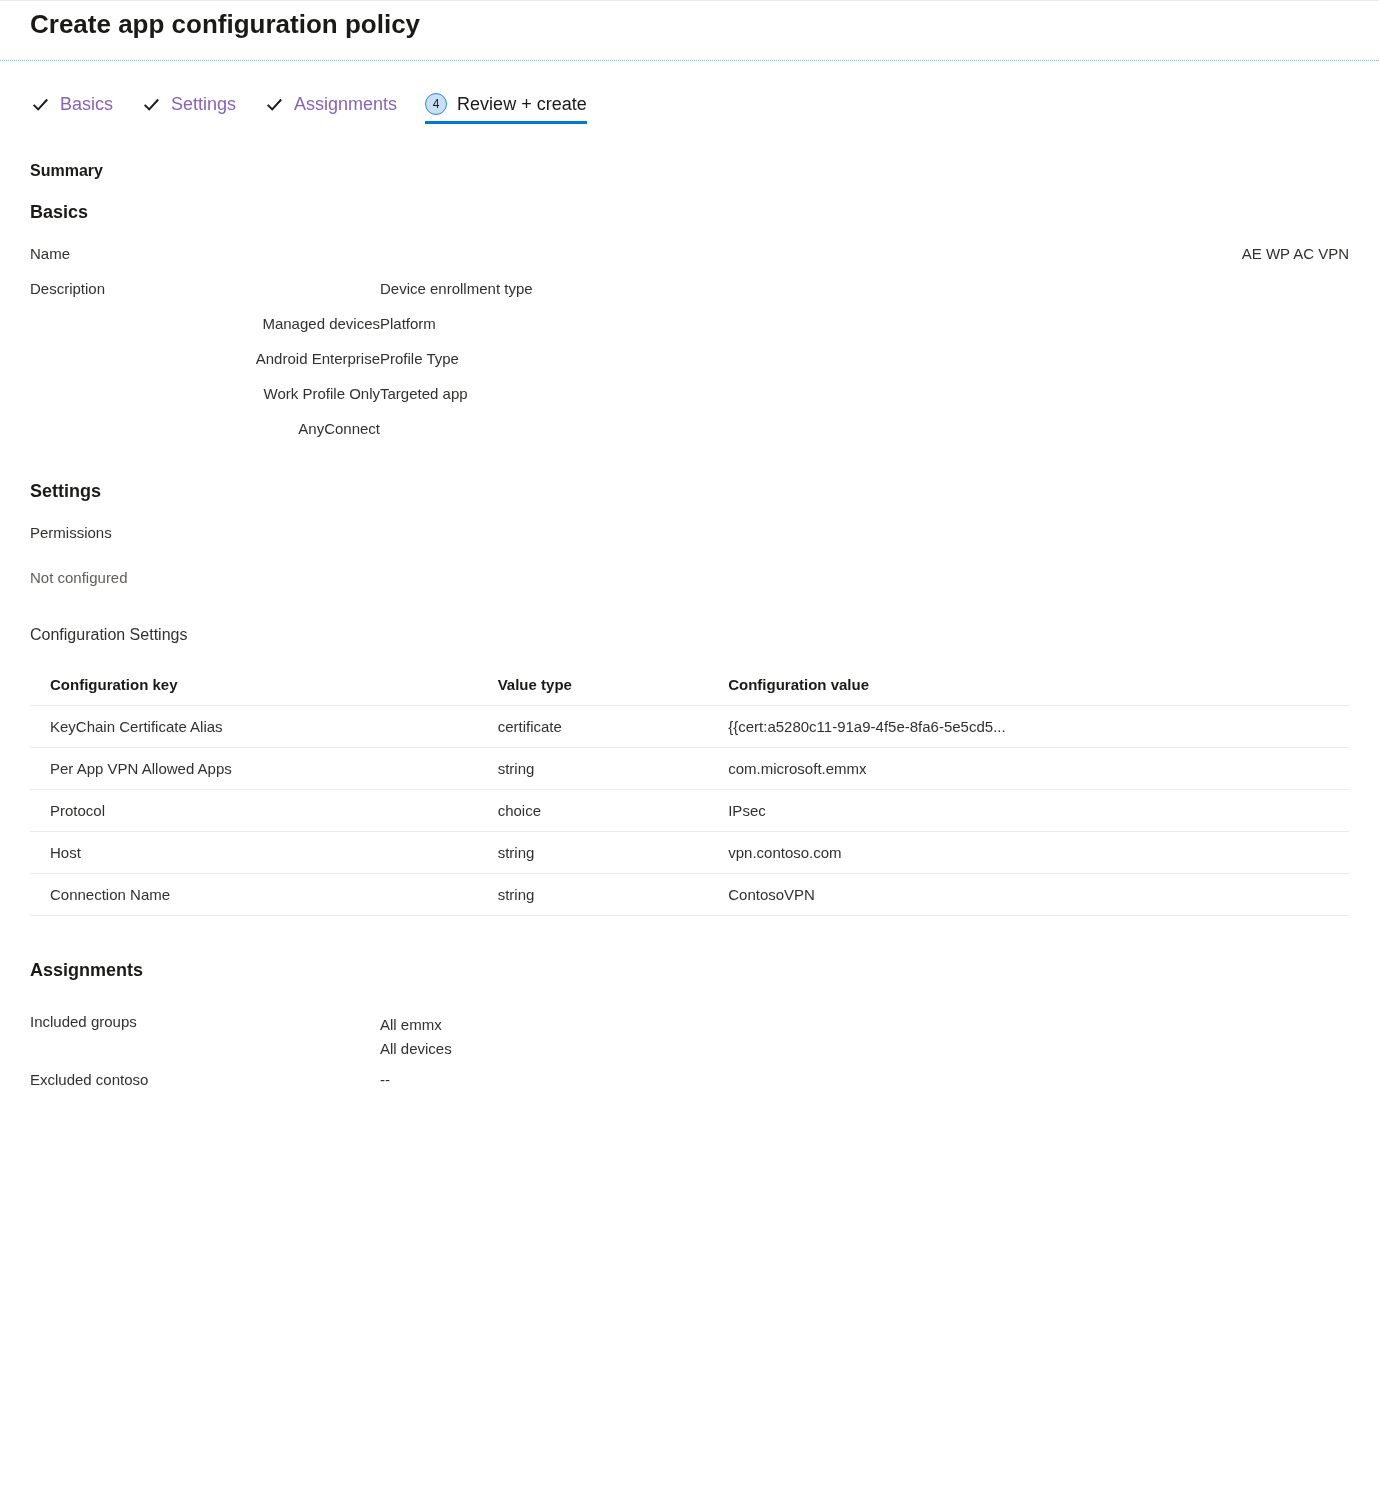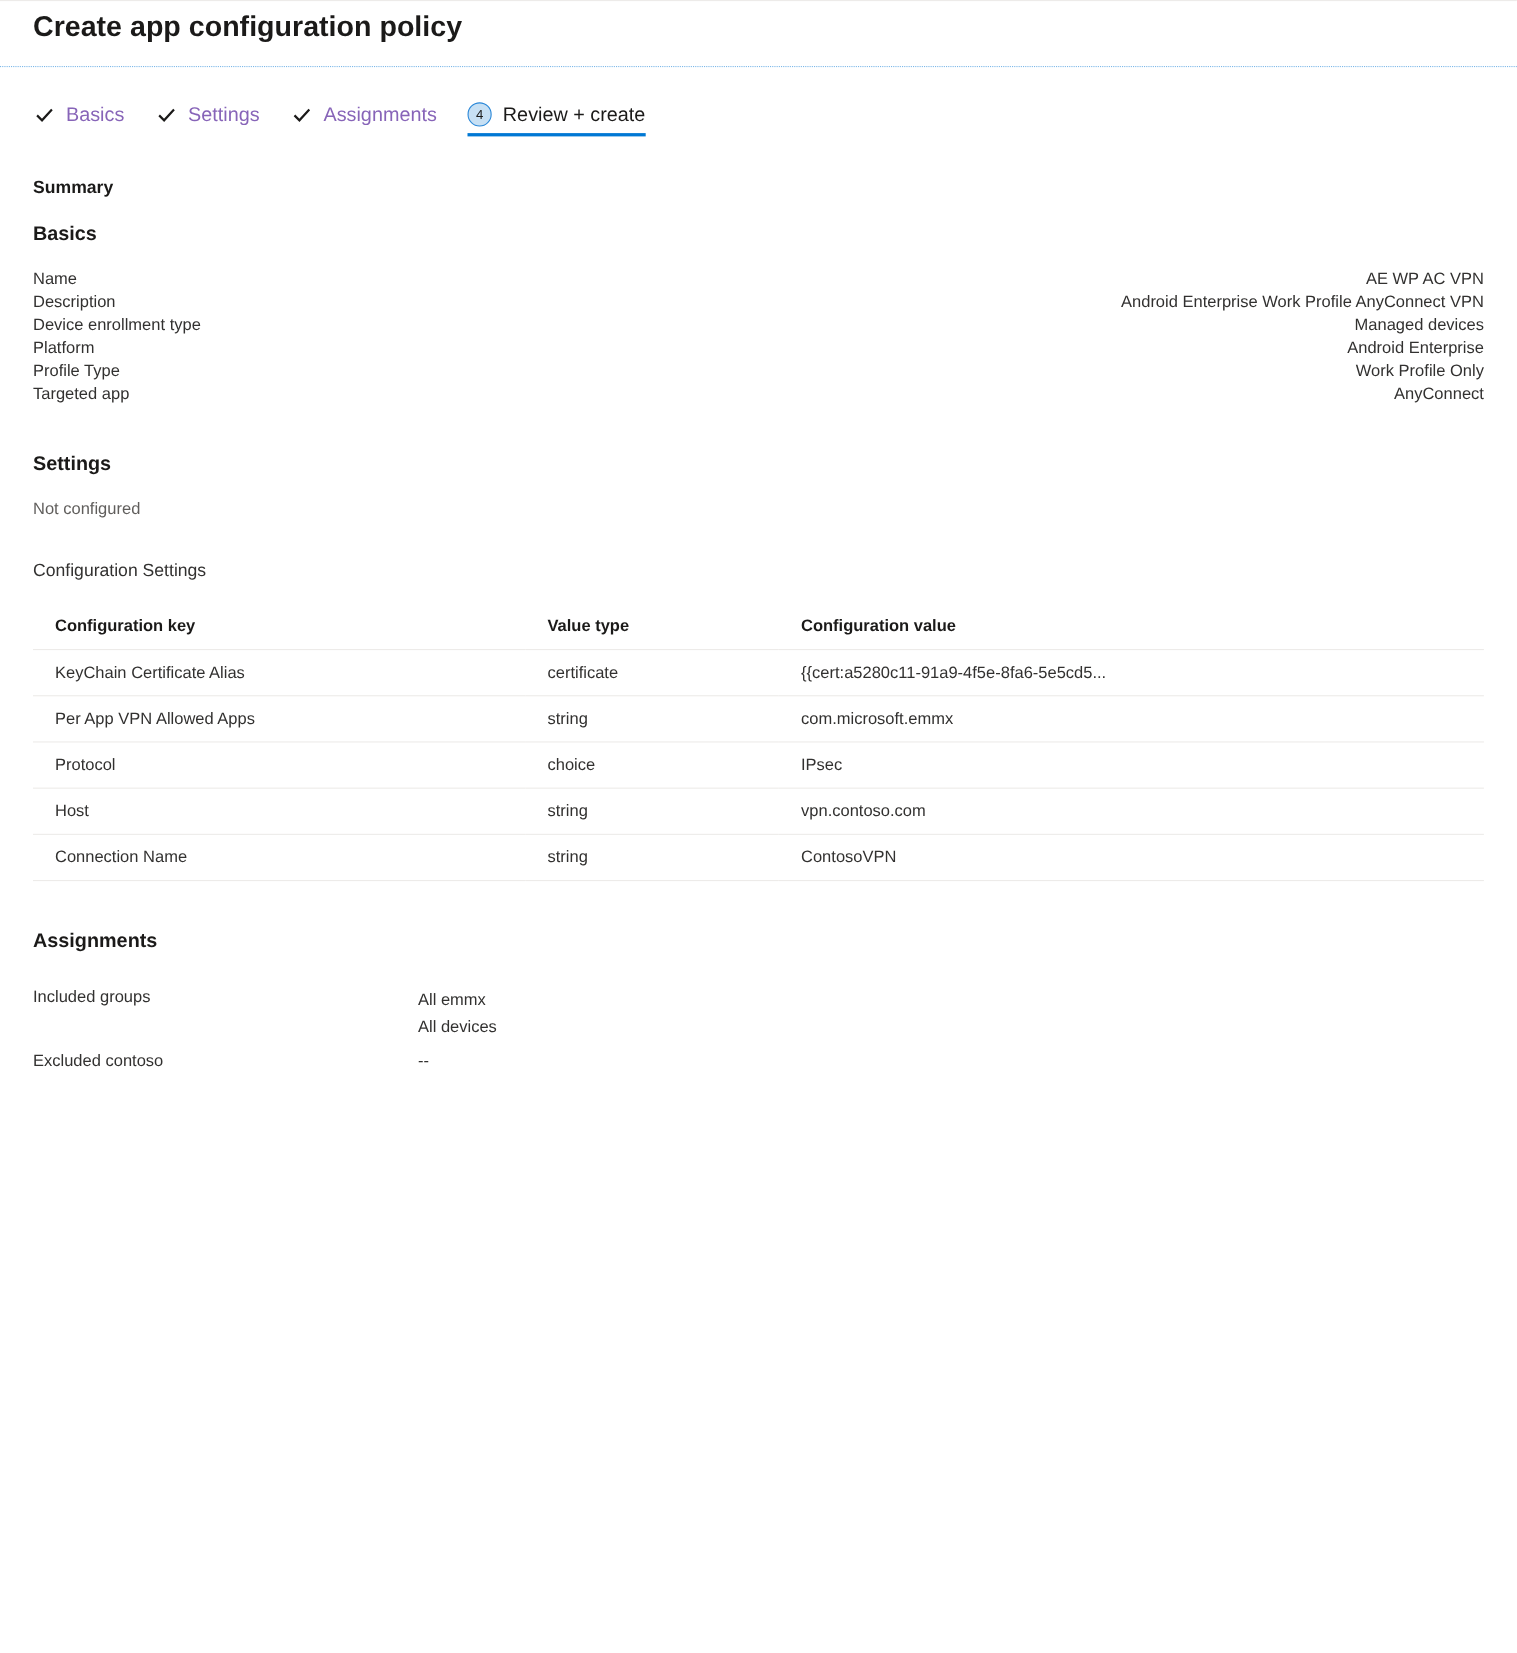--- a/index.html
+++ b/index.html
@@ -81,21 +81,21 @@
     font-weight: 600;
     margin: 0 0 22px 0;
     color: #1b1a19;
   }
   .section-h.big {
     font-size: 18px;
   }
   .kv-grid {
     display: grid;
     grid-template-columns: 350px 1fr;
-    row-gap: 4px;
+    row-gap: 18px;
     margin-bottom: 44px;
     font-size: 15px;
   }
   .kv-grid .k { color: #323130; }
   .kv-grid .v { color: #323130; text-align: right; }
   .permissions-block {
     margin-bottom: 40px;
   }
   .permissions-block .perm-label {
     font-size: 15px;
@@ -182,33 +182,33 @@
     </div>
   </div>
 
   <h2 class="section-h">Summary</h2>
 
   <h3 class="section-h big">Basics</h3>
   <div class="kv-grid">
     <div class="k">Name</div>
     <div class="v">AE WP AC VPN</div>
     <div class="k">Description</div>
-    <div class="v">Android Enterprise Work Profile AnyConnect VPN</div>
     <div class="k">Device enrollment type</div>
     <div class="v">Managed devices</div>
     <div class="k">Platform</div>
     <div class="v">Android Enterprise</div>
     <div class="k">Profile Type</div>
     <div class="v">Work Profile Only</div>
     <div class="k">Targeted app</div>
     <div class="v">AnyConnect</div>
   </div>
 
   <h3 class="section-h big">Settings</h3>
   <div class="permissions-block">
+    <div class="perm-label">Permissions</div>
     <div class="perm-value">Not configured</div>
   </div>
 
   <div class="config-settings-heading">Configuration Settings</div>
 
   <table class="config-table">
     <thead>
       <tr>
         <th>Configuration key</th>
         <th>Value type</th>

